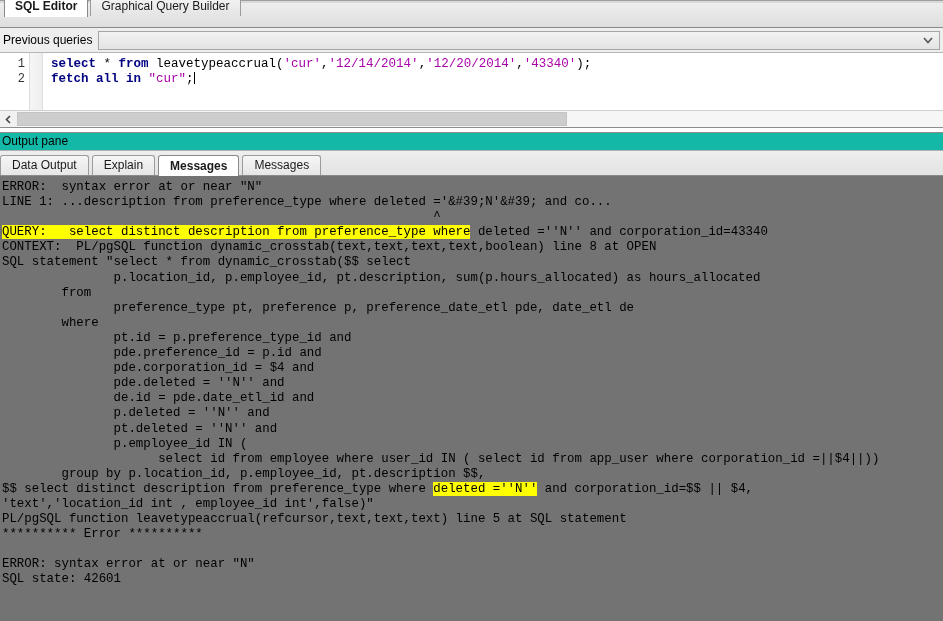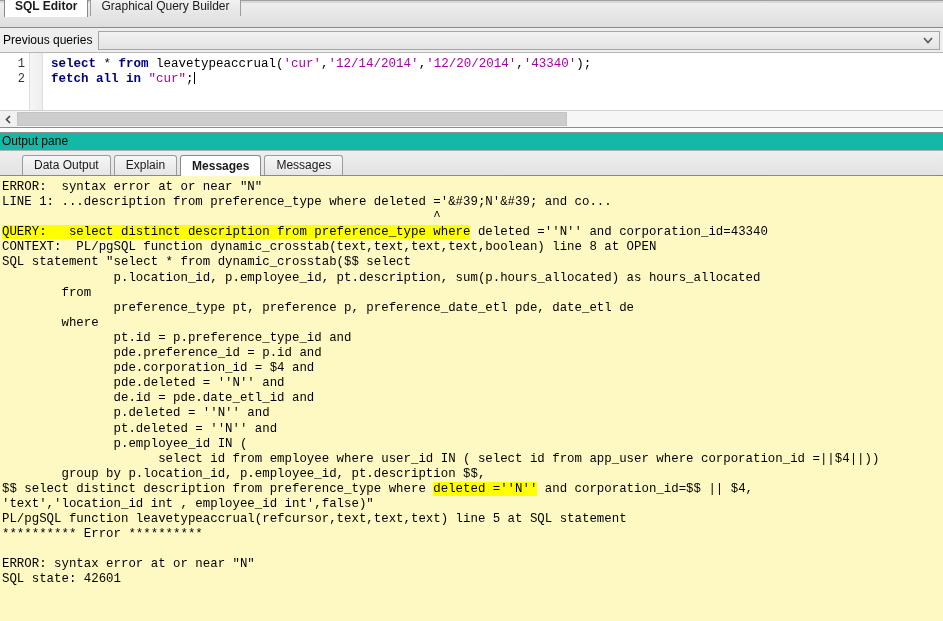--- a/index.html
+++ b/index.html
@@ -211,21 +211,21 @@
   }
   .outtabbar {
     height: 25px;
     background: linear-gradient(to bottom, #eeeeee 0%, #e3e3e3 100%);
     border-bottom: 1px solid #8a8a8a;
     position: relative;
     box-sizing: border-box;
   }
   .outtabrow {
     position: absolute;
-    left: 22px;
+    left: 0;
     bottom: 0;
     display: flex;
     align-items: flex-end;
     height: 21px;
   }
   .outtab {
     height: 20px;
     line-height: 19px;
     padding: 0 11px;
     font-size: 12px;
@@ -245,21 +245,21 @@
     line-height: 20px;
     margin-bottom: -1px;
     position: relative;
     z-index: 2;
     border-color: #8a8a8a;
   }
 
   
   .messages {
     flex: 1;
-    background: #fef9c3;
+    background: #737373;
     overflow: hidden;
     padding: 4px 0 0 2px;
     box-sizing: border-box;
   }
   .msgline {
     font-family: "Liberation Mono", monospace;
     font-size: 12.4px;
     line-height: 15.1px;
     white-space: pre;
     color: #000;

